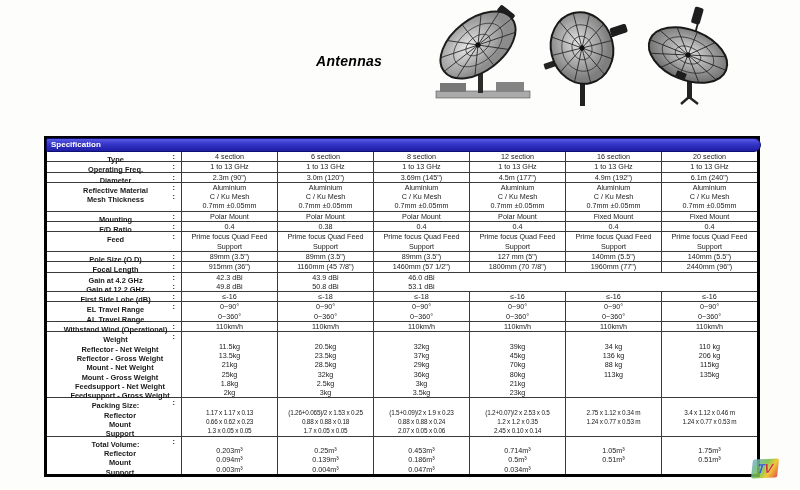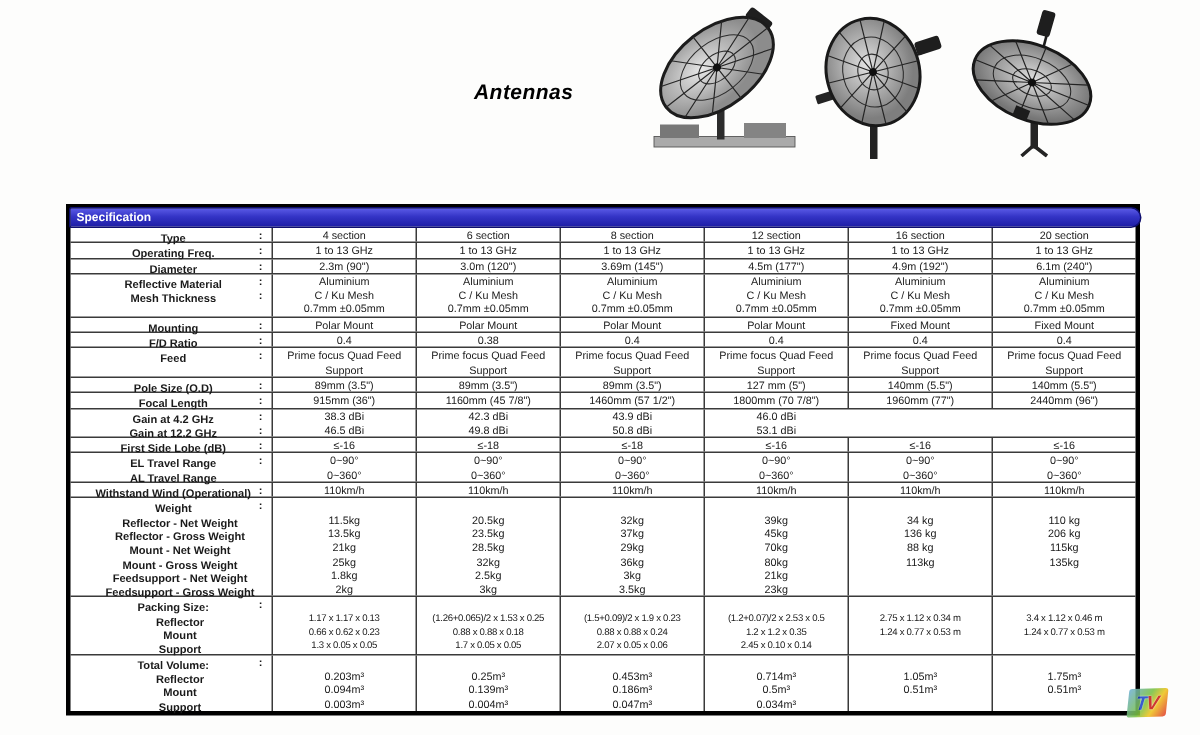--- a/index.html
+++ b/index.html
@@ -360,24 +360,20 @@
         <div class="dcell">
           <div class="dline">2440mm (96")</div>
         </div>
       </div>
       <div class="block">
         <div class="labcol">
           <div class="lline"><span class="lbl">Gain at 4.2 GHz</span><span class="colon">:</span></div>
           <div class="lline"><span class="lbl">Gain at 12.2 GHz</span><span class="colon">:</span></div>
         </div>
         <div class="dcell">
-          <div class="dline">38.3 dBi</div>
-          <div class="dline">46.5 dBi</div>
-        </div>
-        <div class="dcell">
           <div class="dline">42.3 dBi</div>
           <div class="dline">49.8 dBi</div>
         </div>
         <div class="dcell">
           <div class="dline">43.9 dBi</div>
           <div class="dline">50.8 dBi</div>
         </div>
         <div class="dcell">
           <div class="dline">46.0 dBi</div>
           <div class="dline">53.1 dBi</div>

